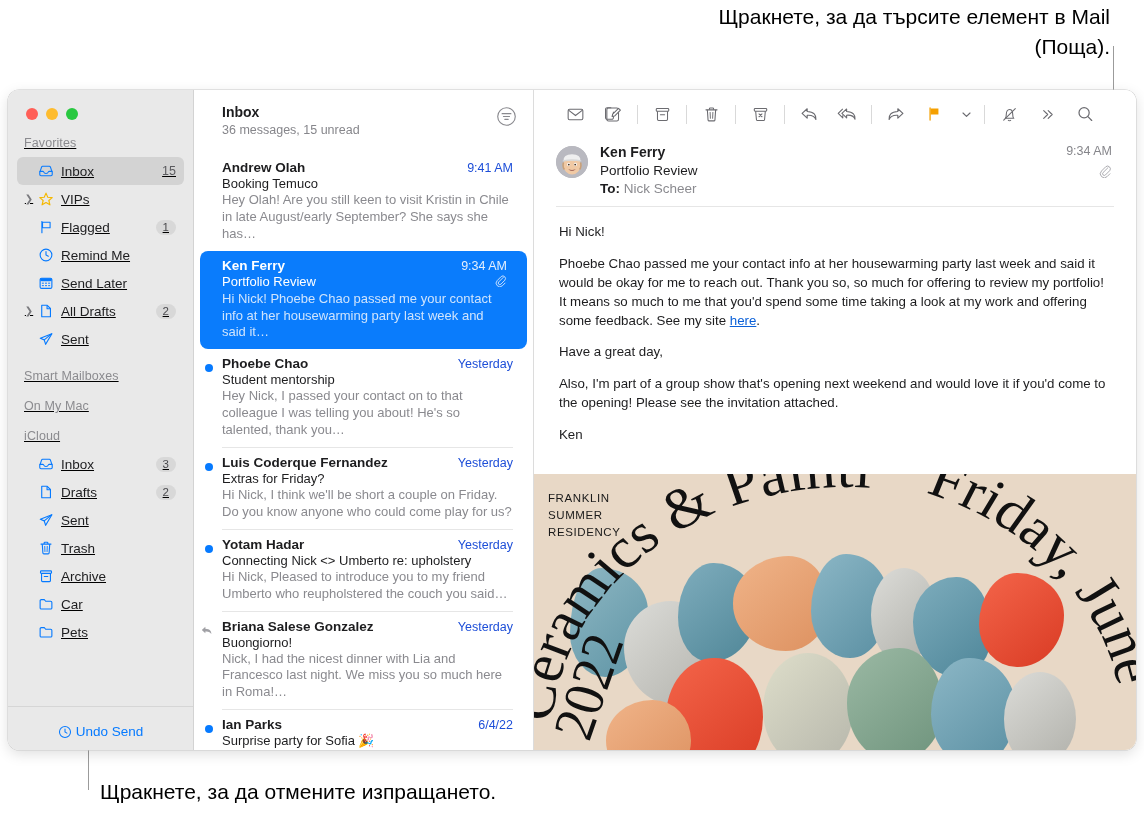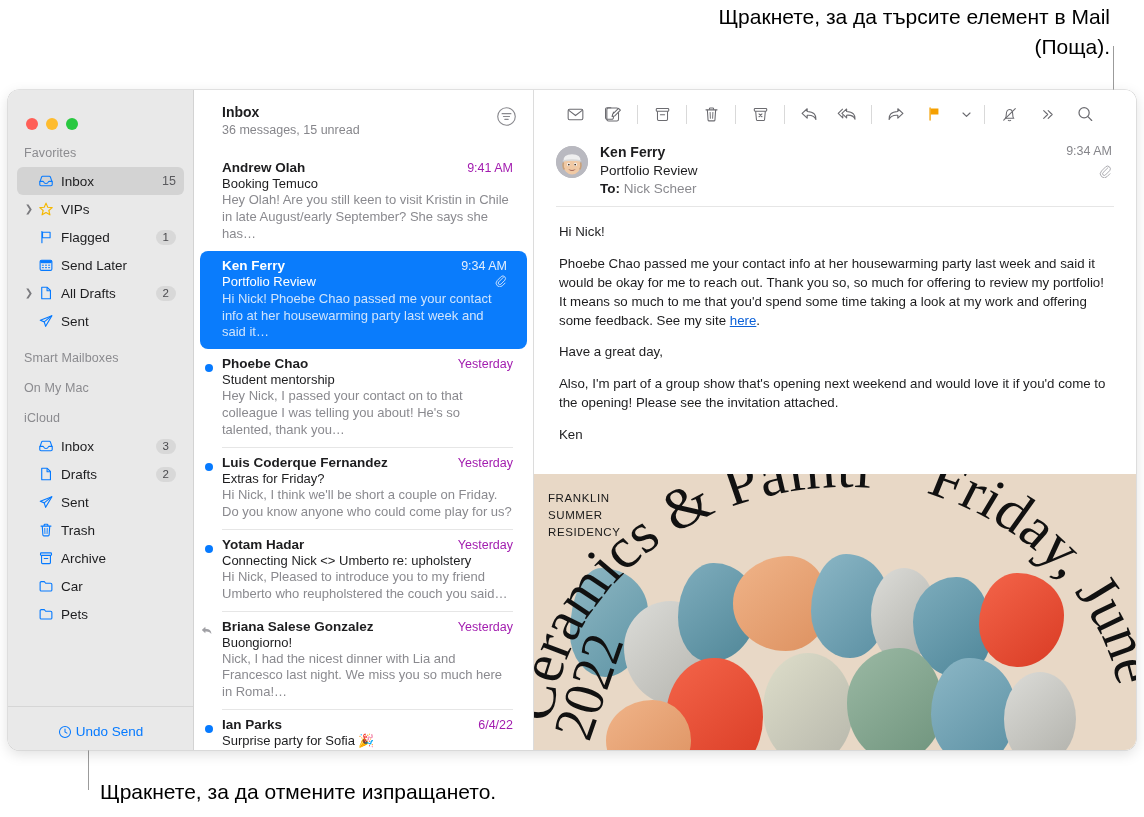--- a/index.html
+++ b/index.html
@@ -31,22 +31,23 @@
     width: 1128px; height: 660px;
     border-radius: 11px; overflow: hidden;
     background: #fff;
     box-shadow: 0 0 0 0.5px #c9c9c9, 0 4px 14px rgba(0,0,0,.13);
     display: flex;
   }
 
   
   .sidebar {
     width: 186px; flex: 0 0 186px; background: #e9e9e9;
-    position: relative; padding-top: 14px;
+    position: relative; padding-top: 4px;
     border-right: 0.5px solid #d3d3d3;
+    text-decoration: underline;
   }
   .traffic { display: flex; gap: 8px; padding: 14px 0 0 18px; }
   .tl { width: 12px; height: 12px; border-radius: 50%; }
   .tl.r { background: #ff5f57; } .tl.y { background: #febc2e; } .tl.g { background: #28c840; }
 
   .sec-head {
     font-size: 12.5px; color: #8b8b8f; font-weight: 400;
     padding: 0 0 0 16px; margin: 16px 0 7px;
     letter-spacing: .1px;
   }
@@ -90,21 +91,21 @@
 
   .msgs { margin-top: 16px; position: relative; }
   .msg { position: relative; padding: 7px 20px 8px 28px; }
   .msg .dot {
     position: absolute; left: 11px; top: 15px; width: 8px; height: 8px; border-radius: 50%;
     background: #067aff;
   }
   .msg .replied { position: absolute; left: 6px; top: 11px; color: #a0a0a5; }
   .msg .r1 { display: flex; justify-content: space-between; align-items: baseline; }
   .msg .from { font-size: 13.5px; font-weight: 700; color: #1d1d1f; }
-  .msg .date { font-size: 12.5px; color: #a21caf; white-space: nowrap; padding-left: 8px; }
+  .msg .date { font-size: 12.5px; color: #1d4ed8; white-space: nowrap; padding-left: 8px; }
   .msg .subj { font-size: 13px; color: #1d1d1f; margin-top: 1px; display: flex; justify-content: space-between; align-items: center; }
   .msg .prev { font-size: 13px; color: #8a8a8f; line-height: 1.3; margin-top: 1px; }
   .msg.sel { background: #0a7cfc; border-radius: 8px; margin: 0 6px; padding-left: 22px; }
   .msg.sel .from, .msg.sel .subj { color: #fff; }
   .msg.sel .date { color: #e3effd; }
   .msg.sel .prev { color: #cfe4fd; }
   .sep { height: 1px; background: #e6e6e6; margin: 0 20px 0 28px; }
 
   
   .read { flex: 1 1 auto; background: #fff; position: relative; display: flex; flex-direction: column; }
@@ -189,20 +190,30 @@
         <div class="srow">
           <span class="tri empty">❯</span>
           <span class="ico">
             <svg width="16" height="16" viewBox="0 0 18 18">
               <path d="M4.4 2.8 L4.4 15.4" stroke="#067aff" stroke-width="1.3" stroke-linecap="round"></path>
               <path d="M5.1 3.6 L13.6 3.6 L13.6 9.8 L5.1 9.8 Z" fill="none" stroke="#067aff" stroke-width="1.25" stroke-linejoin="round"></path>
             </svg>
           </span>
           <span class="lbl">Flagged</span>
           <span class="cnt pill">1</span>
+        </div>
+        <div class="srow">
+          <span class="tri empty">❯</span>
+          <span class="ico">
+            <svg width="16" height="16" viewBox="0 0 18 18">
+              <circle cx="9" cy="9" r="6.6" fill="none" stroke="#067aff" stroke-width="1.25"></circle>
+              <path d="M9 5.1 L9 9 L11.6 10.4" fill="none" stroke="#067aff" stroke-width="1.25" stroke-linecap="round"></path>
+            </svg>
+          </span>
+          <span class="lbl">Remind Me</span>
         </div>
         <div class="srow">
           <span class="tri empty">❯</span>
           <span class="ico">
             <svg width="16" height="16" viewBox="0 0 18 18">
               <rect x="2.4" y="3.6" width="13.2" height="11.4" rx="1.6" fill="none" stroke="#067aff" stroke-width="1.25"></rect>
               <rect x="2.4" y="3.6" width="13.2" height="3.4" rx="1.6" fill="#067aff"></rect>
               <path d="M4.8 9.2 h1.4 M8.3 9.2 h1.4 M11.8 9.2 h1.4 M4.8 12 h1.4 M8.3 12 h1.4 M11.8 12 h1.4" stroke="#067aff" stroke-width="1.1" stroke-linecap="round"></path>
             </svg>
           </span>

